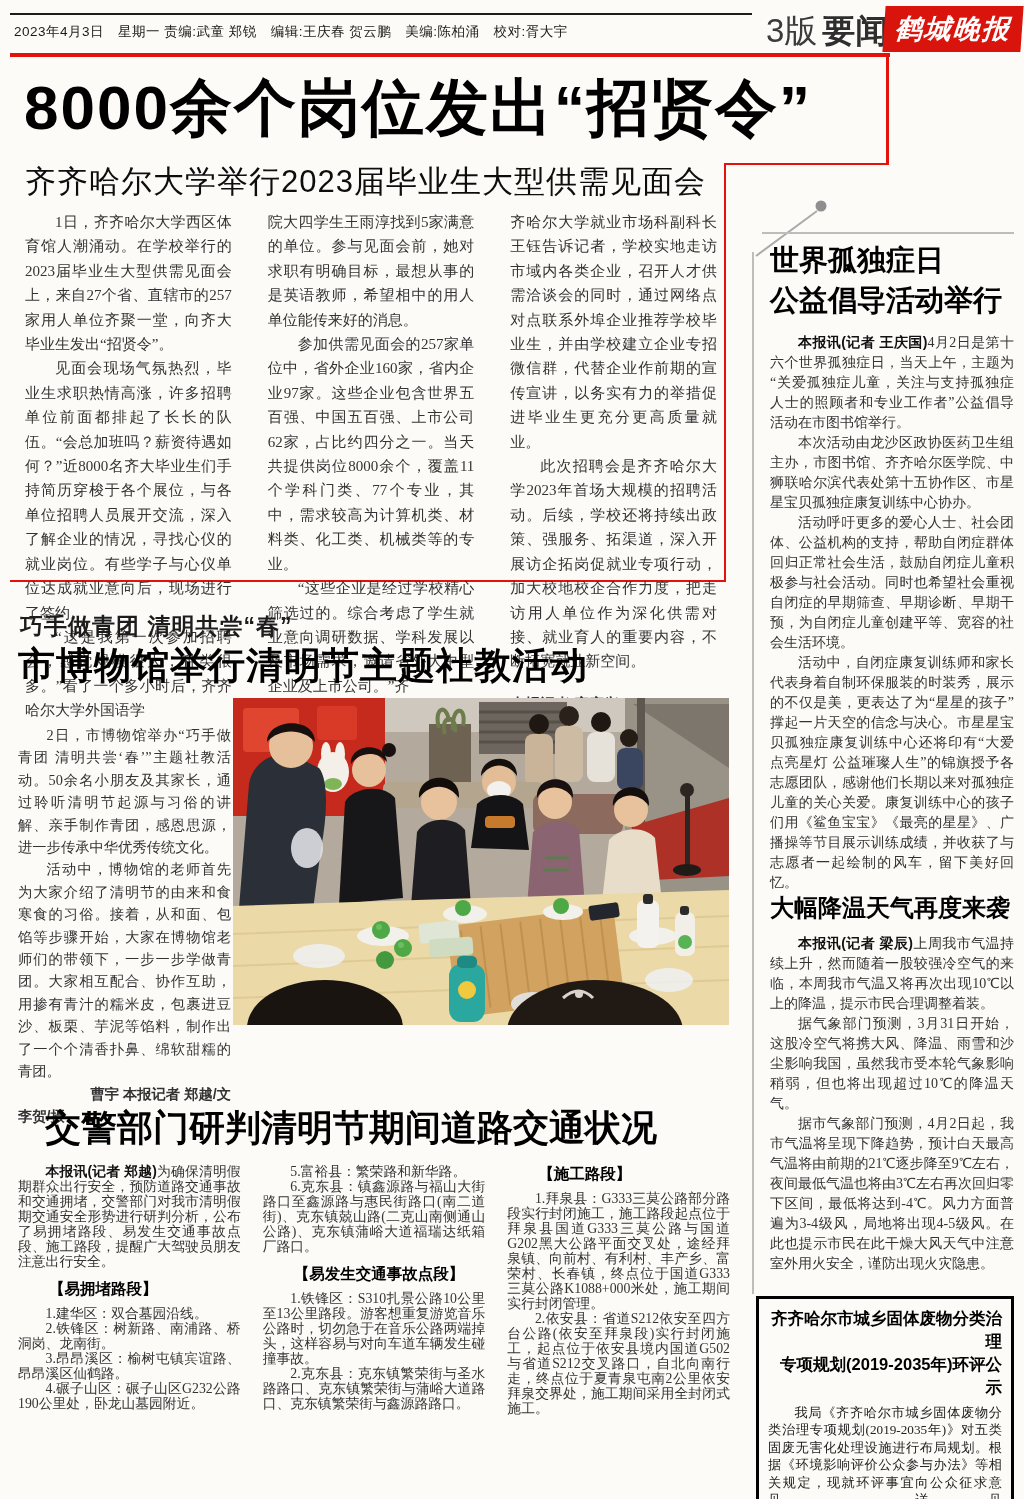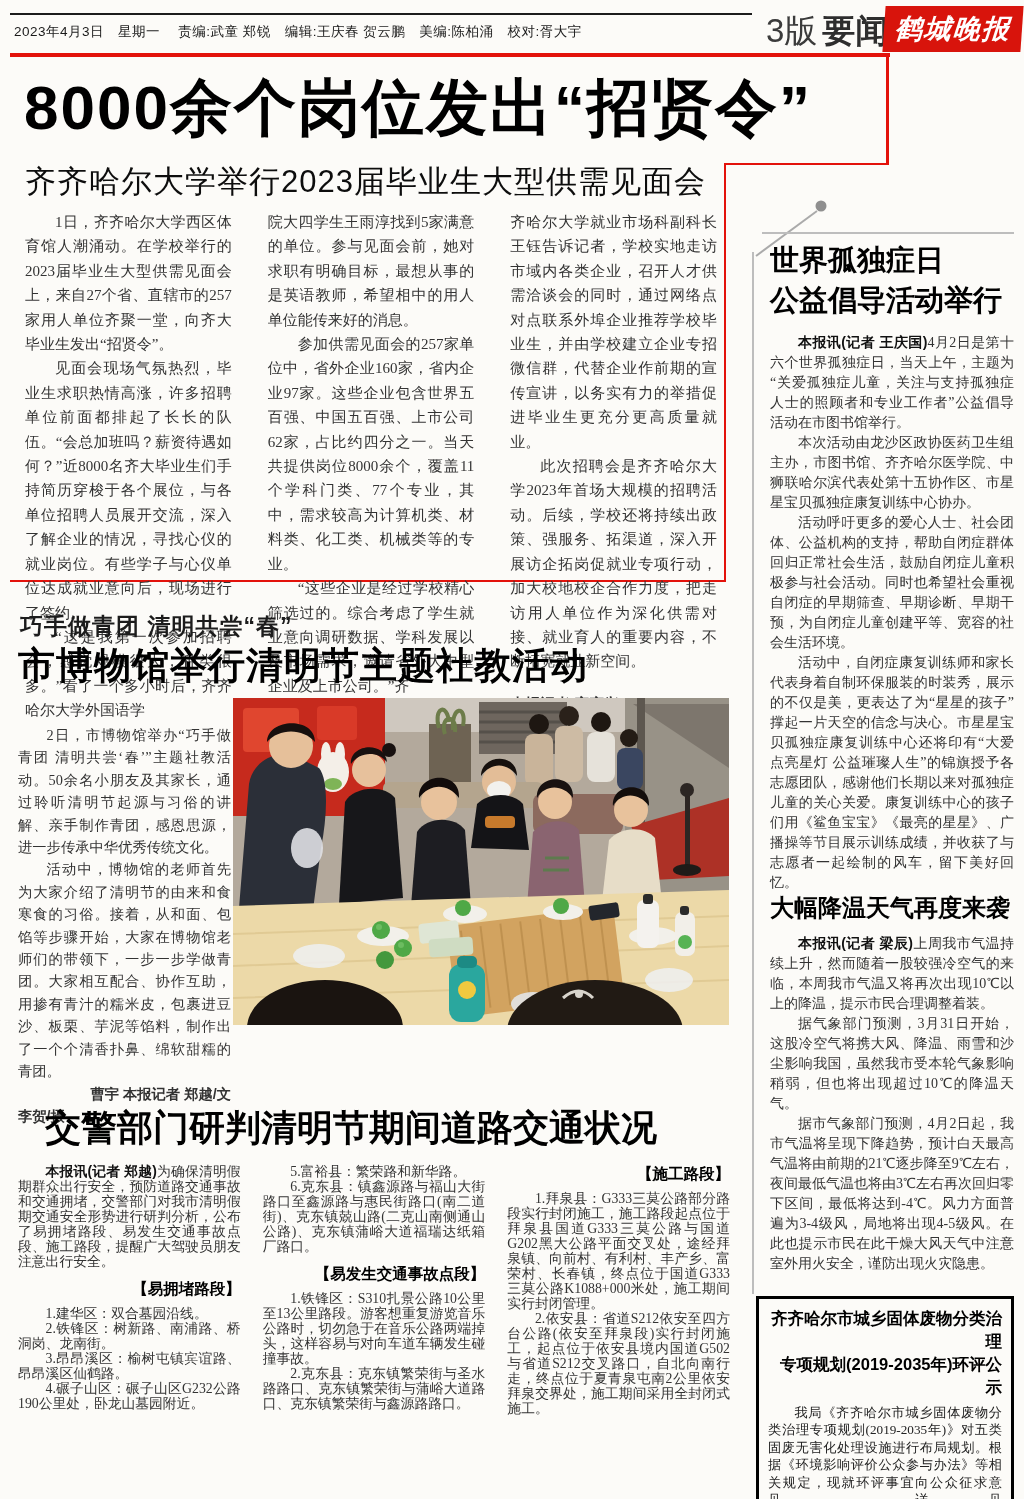--- a/index.html
+++ b/index.html
@@ -57,32 +57,32 @@
   .museum-body p { text-align:justify; color:#333; }
   .credit { font-family:"Liberation Sans", sans-serif; font-weight:700; color:#111; }
 
   
   .traffic-headline { font-family:"Liberation Sans", sans-serif; font-weight:900; font-size:36px; color:#000; white-space:nowrap;margin-left:27px; }
   .traffic-cols { display:flex; gap:22px; }
   .traffic-cols .col { flex:1; font-size:13.8px; line-height:15px; }
   .traffic-cols p { text-align:justify; color:#333; }
   .traffic-cols b { font-family:"Liberation Sans", sans-serif; color:#111; }
   .traffic-cols h4 { font-family:"Liberation Sans", sans-serif; font-weight:800; font-size:15.5px;
-    color:#000; margin:12px 0 10px; text-indent:2em;text-align:right; }
+    color:#000; margin:12px 0 10px; text-indent:2em; }
   .traffic-cols h4.first { margin-top:2px; }
 </style>
 </head>
 <body>
 
 <div id="paper">
 
   <div class="abs" style="left:10px; top:13px; width:742px; height:2px; background:#1c1c1c;"></div>
   <div class="abs date-line" style="left:14px; top:23px;">
     <span>2023年4月3日　星期一</span>
-    <span style="margin-left:14px;">责编:武童 郑锐　编辑:王庆春 贺云鹏　美编:陈柏涌　校对:胥大宇</span>
+    <span style="">责编:武童 郑锐　编辑:王庆春 贺云鹏　美编:陈柏涌　校对:胥大宇</span>
   </div>
   <div class="abs pageinfo" style="left:766px; top:9px;">
     <span class="num">3版</span><span class="sec">要闻</span>
   </div>
   <div class="abs masthead" style="left:884px; top:6px; width:138px; height:46px;">
     <span>鹤城晚报</span>
   </div>
   <div class="abs rule" style="left:10px; top:53px; width:880px; height:4px;"></div>
 
   <div class="abs rule" style="left:886px; top:53px; width:3px; height:112px;"></div>

